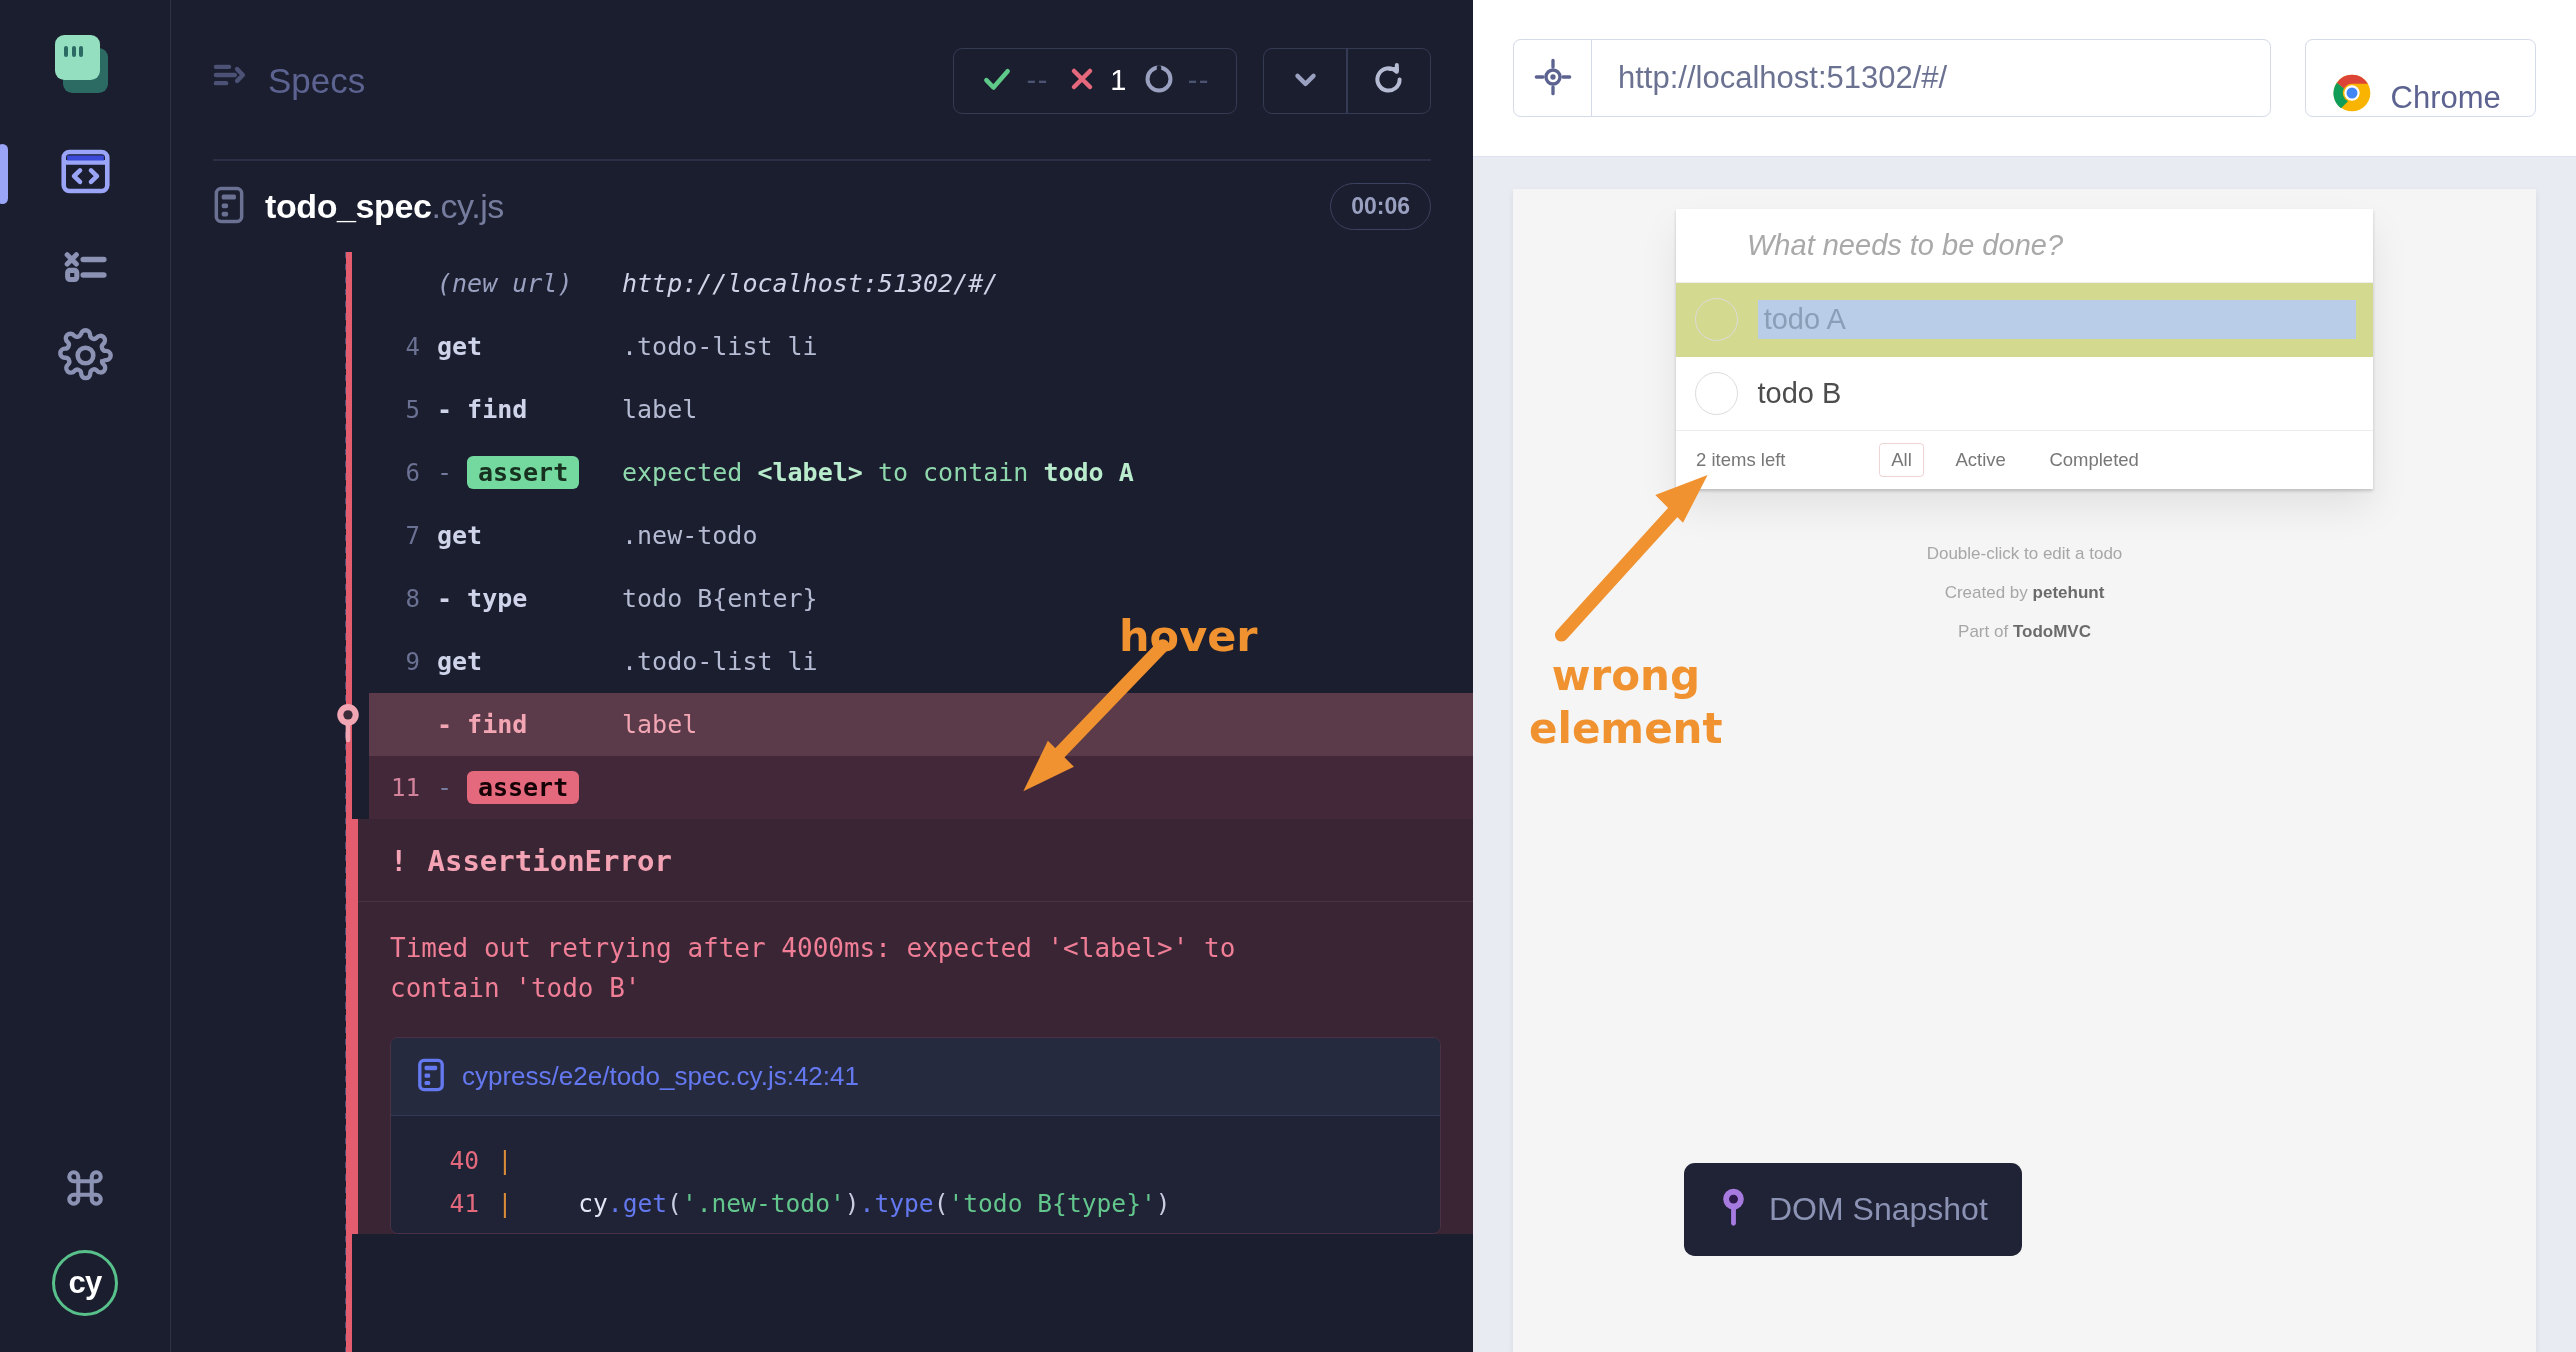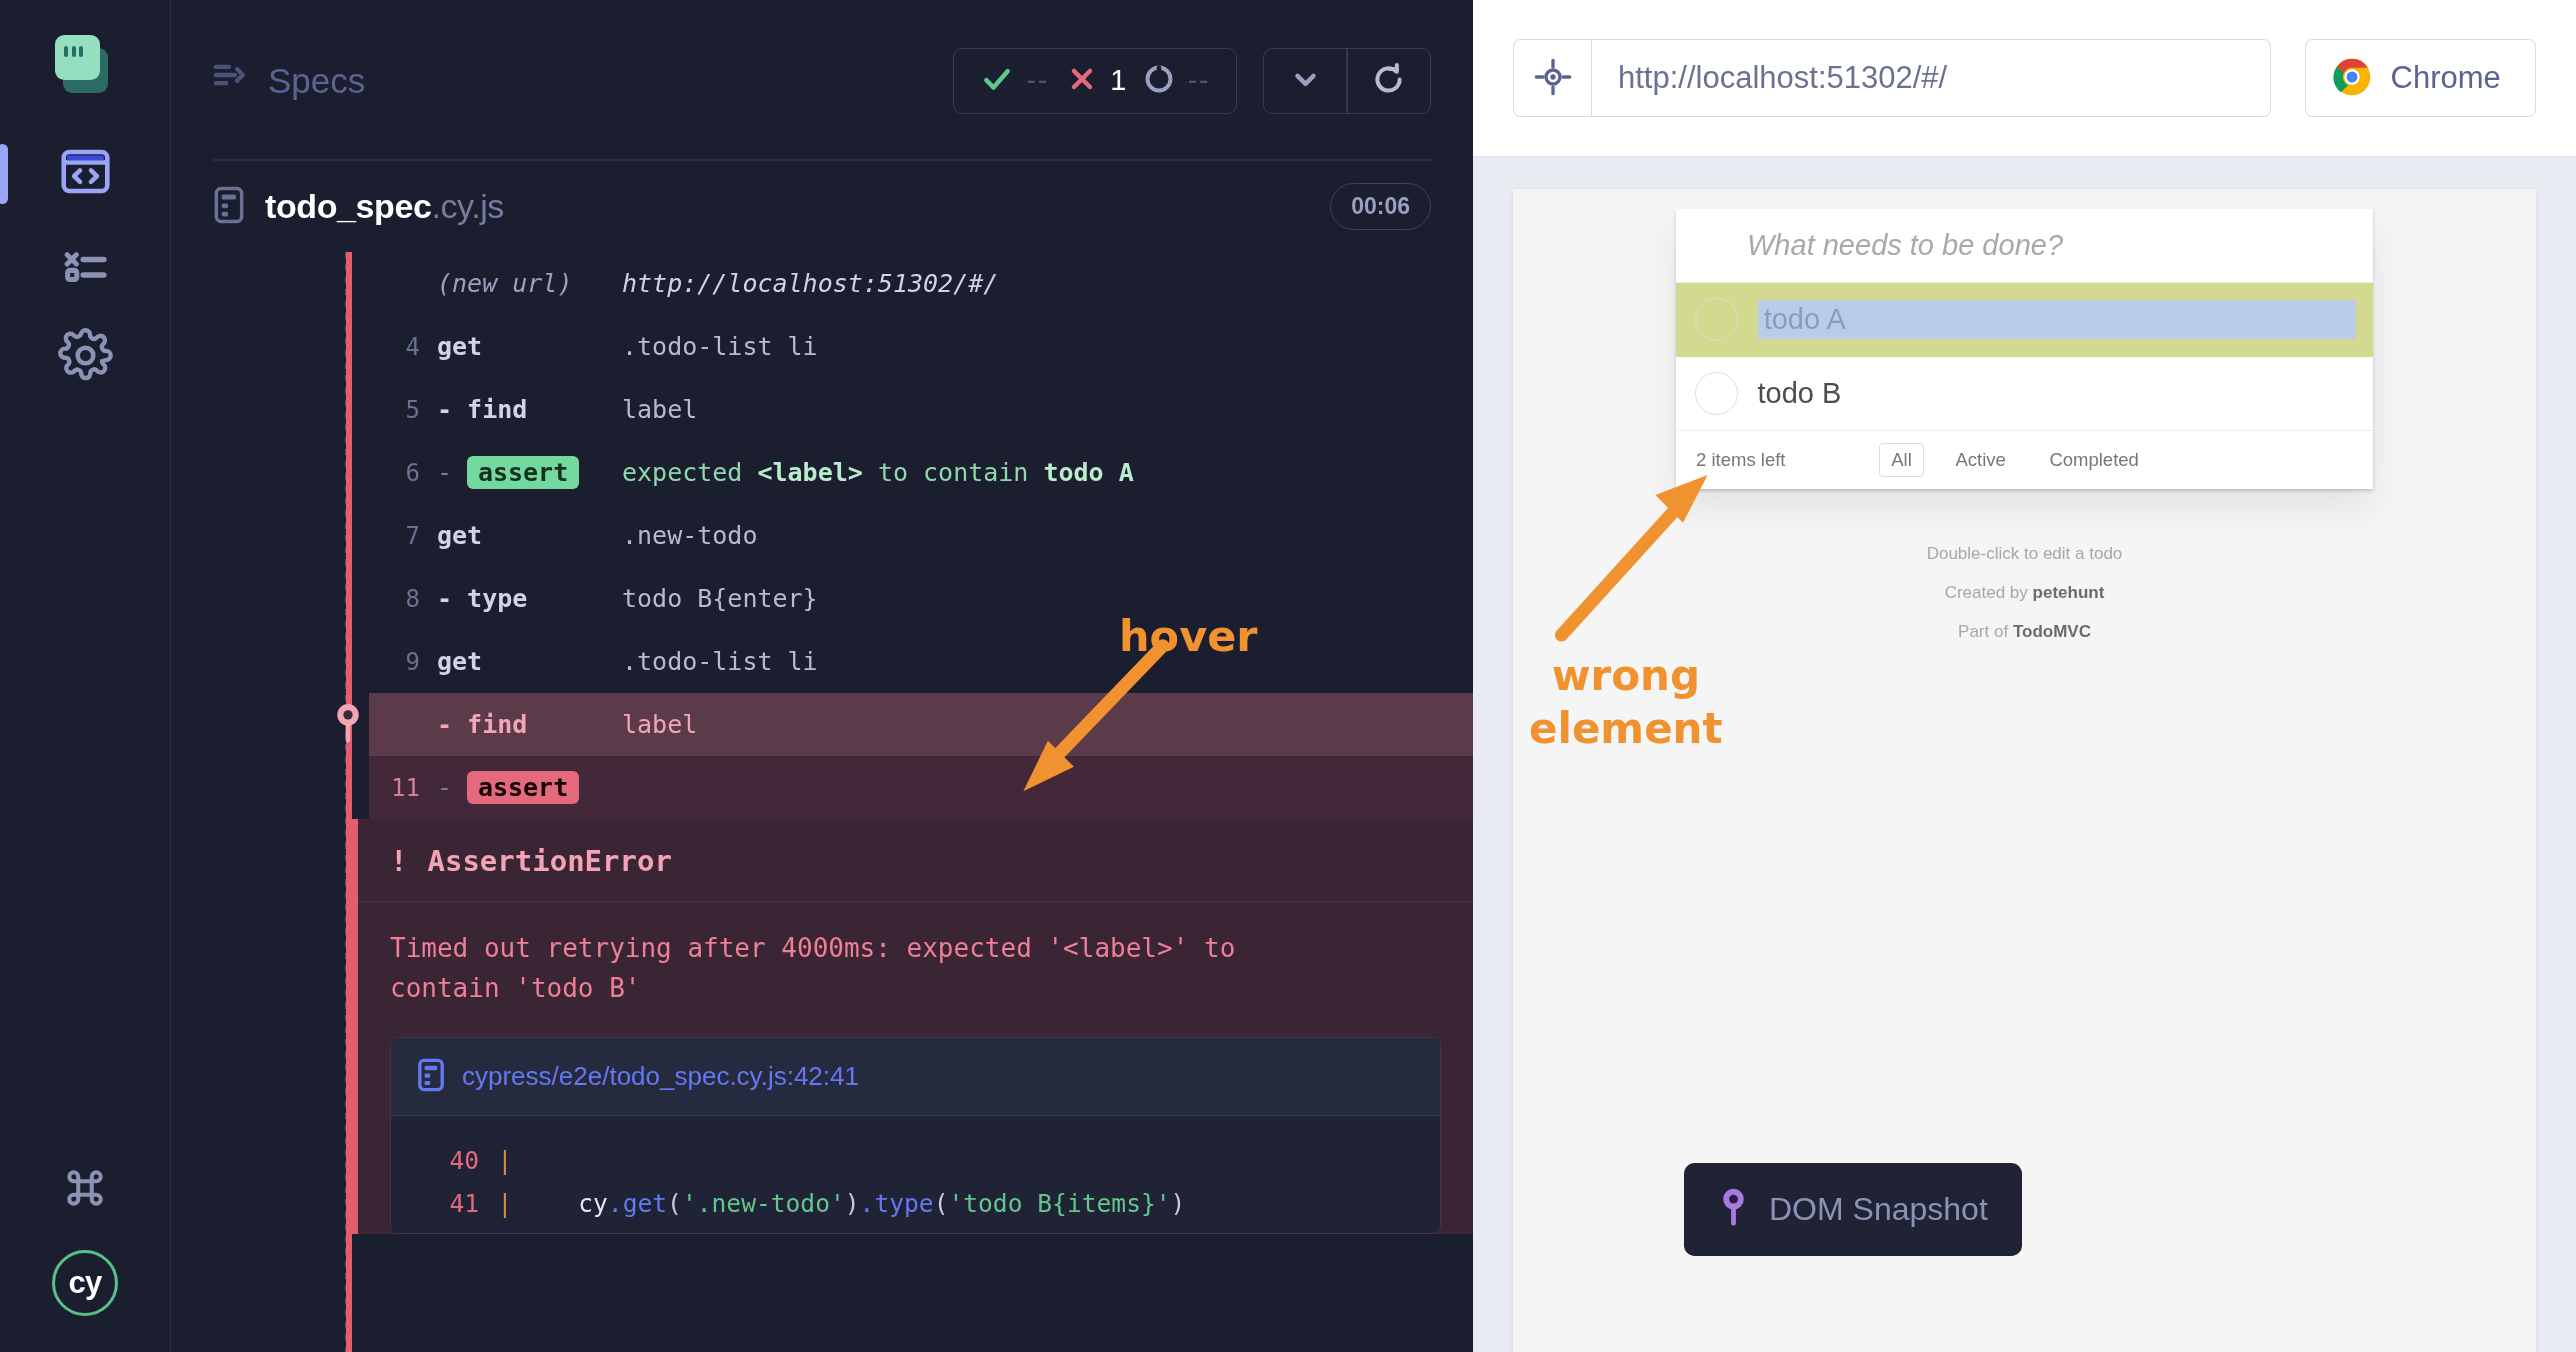--- a/index.html
+++ b/index.html
@@ -168,21 +168,21 @@
     flex: 1; height: 78px; border: 1.5px solid #d5d9e8; border-radius: 7.7px;
     display: flex; align-items: center; background: #fff;
   }
   .url-icon-cell {
     width: 78px; height: 100%; display: flex; align-items: center; justify-content: center;
     border-right: 1.5px solid #d5d9e8; cursor: pointer;
   }
   .url-text { padding-left: 26px; color: #6b7291; font-size: 31px; }
   .browser-sel {
     height: 78px; border: 1.5px solid #d5d9e8; border-radius: 7.7px; display: flex;
-    align-items: center; gap: 18.5px; padding: 0 26px; cursor: pointer; min-width: 231px;
+    align-items: flex-end; gap: 18.5px; padding: 0 26px; cursor: pointer; min-width: 231px;
   }
   .browser-sel .name { color: #5c6391; font-size: 31px; }
 
   .aut-stage { flex: 1; position: relative; padding: 32px 40px; }
   .todoapp {
     position: absolute; left: 40px; top: 32px; right: 40px; bottom: 0;
     background: #f5f5f5; box-shadow: 0 1.5px 6.2px rgba(0,0,0,.08);
   }
   .todo-title {
     text-align: center; color: #b83f45; font-size: 95px; font-weight: 100;
@@ -461,21 +461,21 @@
         </div>
         <div class="code-body">
           <div class="code-line">
             <span class="ln">40</span>
             <span class="bar">|</span>
             <span class="tk-plain"></span>
           </div>
           <div class="code-line">
             <span class="ln">41</span>
             <span class="bar">|</span>
-            <span class="tk-plain">   cy<span class="tk-fn">.get</span><span class="tk-punc">(</span><span class="tk-str">'.new-todo'</span><span class="tk-punc">)</span><span class="tk-fn">.type</span><span class="tk-punc">(</span><span class="tk-str">'todo B{items}'</span><span class="tk-punc">)</span></span>
+            <span class="tk-plain">   cy<span class="tk-fn">.get</span><span class="tk-punc">(</span><span class="tk-str">'.new-todo'</span><span class="tk-punc">)</span><span class="tk-fn">.type</span><span class="tk-punc">(</span><span class="tk-str">'todo B{type}'</span><span class="tk-punc">)</span></span>
           </div>
         </div>
       </div>
     </div>
   </div>
 
   <div class="aut">
     <div class="aut-topbar">
       <div class="url-bar">
         <div class="url-icon-cell">

